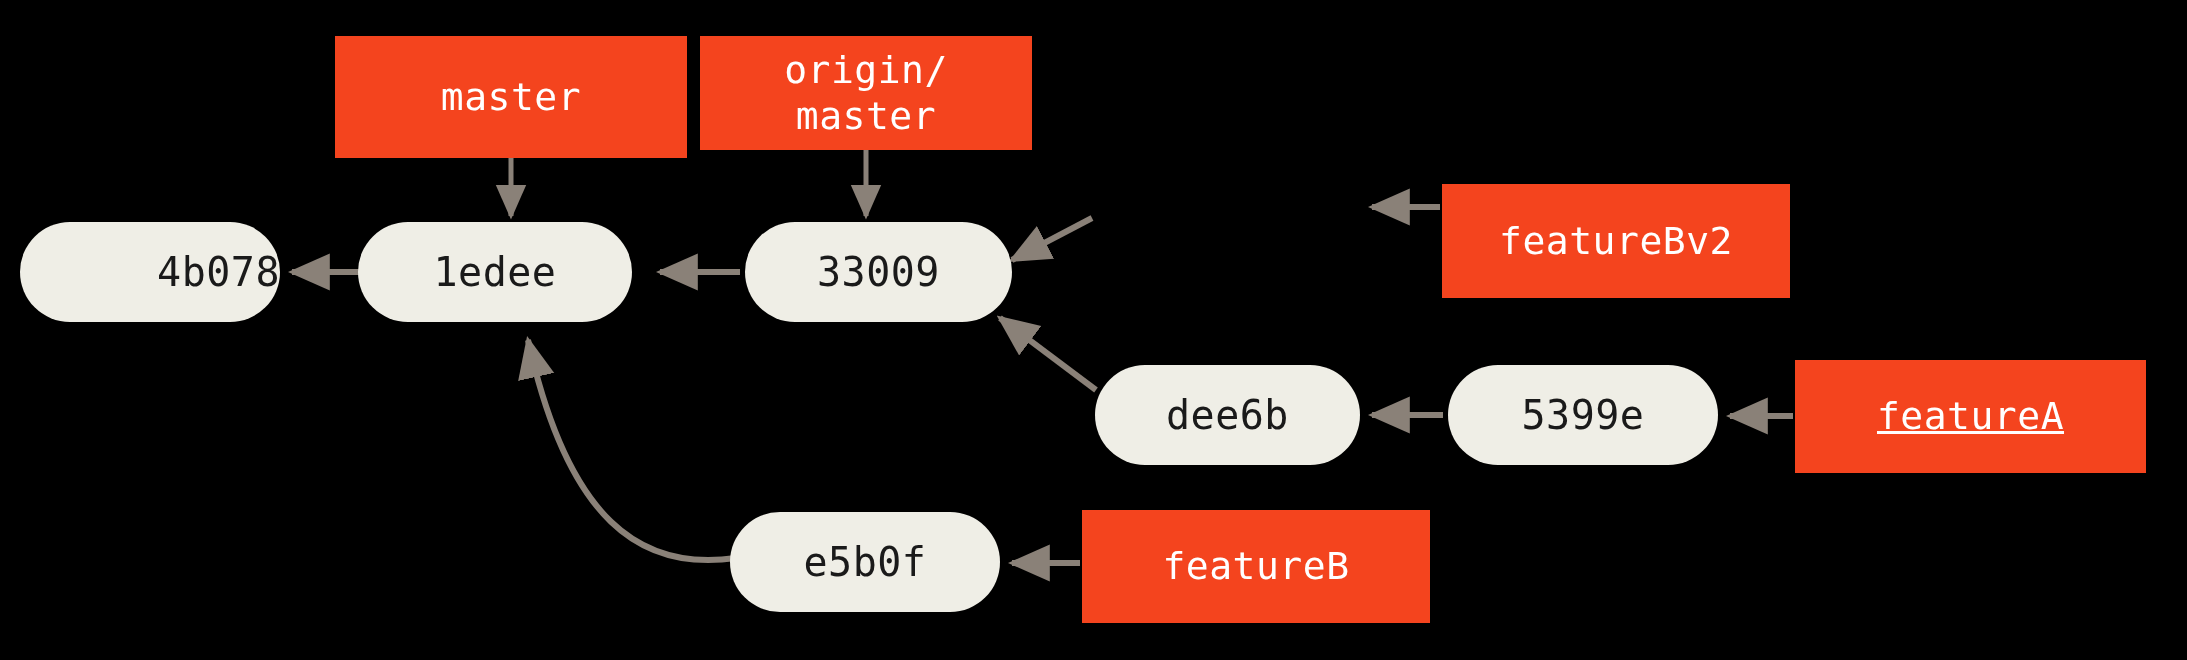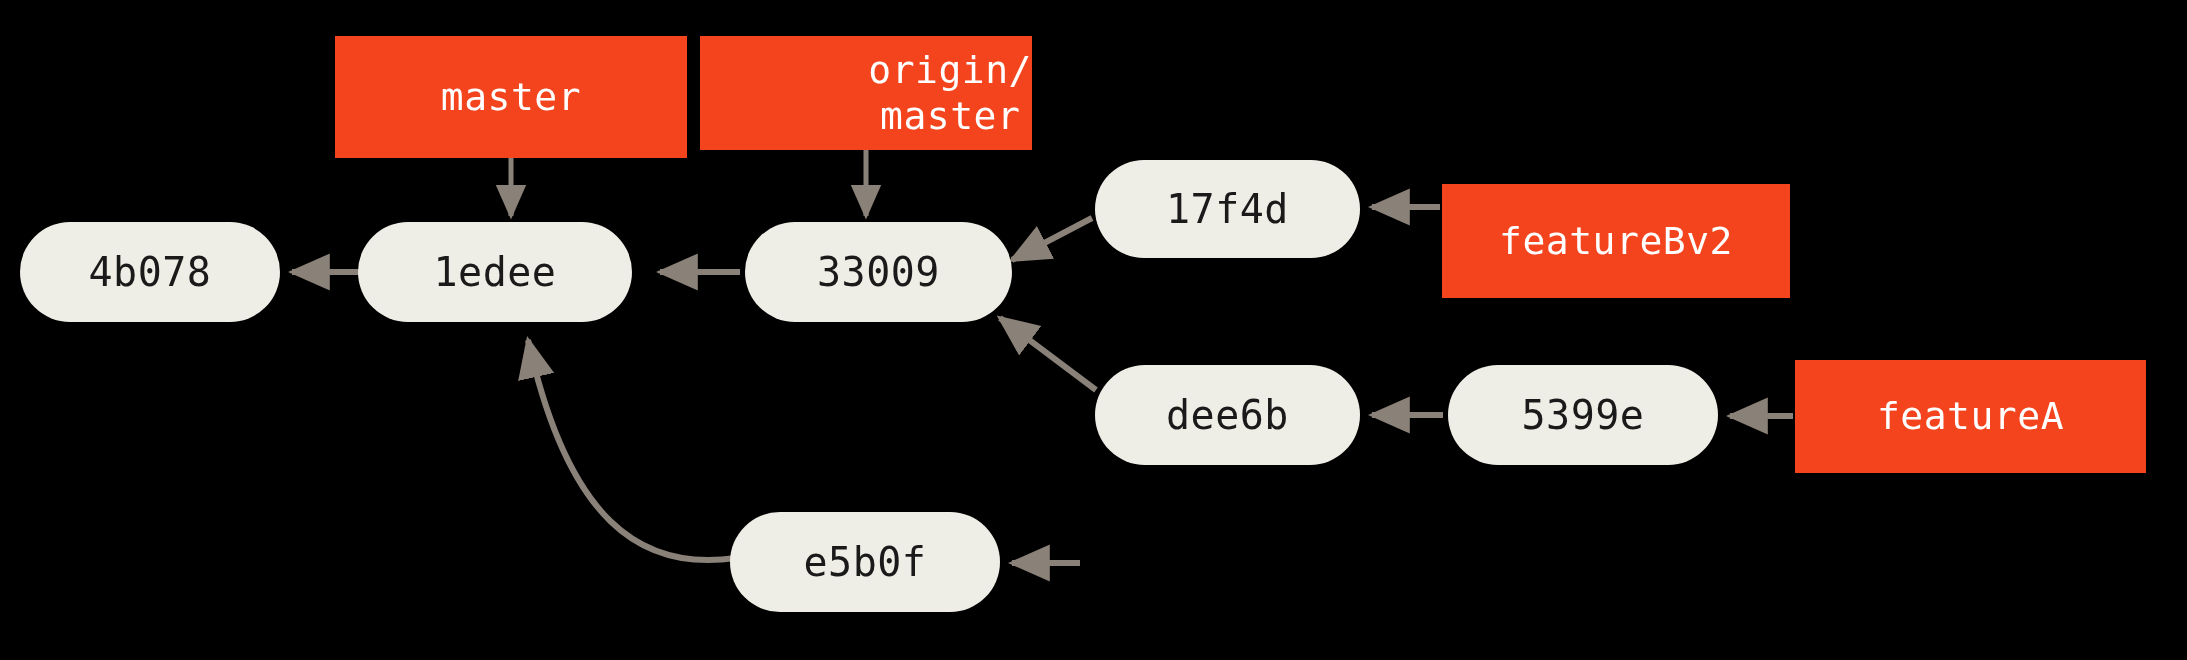--- a/index.html
+++ b/index.html
@@ -81,59 +81,59 @@
 
     <line x1="866" y1="150" x2="866" y2="216" stroke="#8A8178" stroke-width="5" marker-end="url(#arrowhead)"></line>
 
     <line x1="1440" y1="207" x2="1372" y2="207" stroke="#8A8178" stroke-width="6" marker-end="url(#arrowhead)"></line>
 
     <line x1="1793" y1="416" x2="1730" y2="416" stroke="#8A8178" stroke-width="6" marker-end="url(#arrowhead)"></line>
 
     <line x1="1080" y1="563" x2="1012" y2="563" stroke="#8A8178" stroke-width="6" marker-end="url(#arrowhead)"></line>
   </svg>
 
-  <div class="node" style="left:20px; top:222px; width:260px; height:100px;">
+  <div class="node" style="left:20px; top:222px; width:260px; height:100px;justify-content:flex-end;">
     <span>4b078</span>
   </div>
 
   <div class="node" style="left:358px; top:222px; width:274px; height:100px;">
     <span>1edee</span>
   </div>
 
   <div class="node" style="left:745px; top:222px; width:267px; height:100px;">
     <span>33009</span>
   </div>
 
-  <div class="node" style="left:1095px; top:160px; width:265px; height:98px;">
-    <span>17f4d</span>
-  </div>
 
   <div class="node" style="left:1095px; top:365px; width:265px; height:100px;">
     <span>dee6b</span>
   </div>
 
   <div class="node" style="left:1448px; top:365px; width:270px; height:100px;justify-content:center;">
     <span>5399e</span>
   </div>
 
   <div class="node" style="left:730px; top:512px; width:270px; height:100px;">
     <span>e5b0f</span>
   </div>
 
   <div class="label-box" style="left:335px; top:36px; width:352px; height:122px;">
     <span>master</span>
   </div>
 
-  <div class="label-box" style="left:700px; top:36px; width:332px; height:114px;justify-content:flex-end;">
+  <div class="label-box" style="left:700px; top:36px; width:332px; height:114px;">
     <span>origin/
 master</span>
   </div>
 
   <div class="label-box" style="left:1442px; top:148px; width:348px; height:114px;margin-top:36px;">
     <span>featureBv2</span>
   </div>
 
-  <div class="label-box" style="left:1795px; top:360px; width:351px; height:113px;">
+  <div class="label-box" style="left:1795px; top:360px; width:351px; height:113px;text-decoration:underline;">
     <span>featureA</span>
   </div>
 
+  <div class="label-box" style="left:1082px; top:510px; width:348px; height:113px;">
+    <span>featureB</span>
+  </div>
 
 </div>
 
 </body></html>

